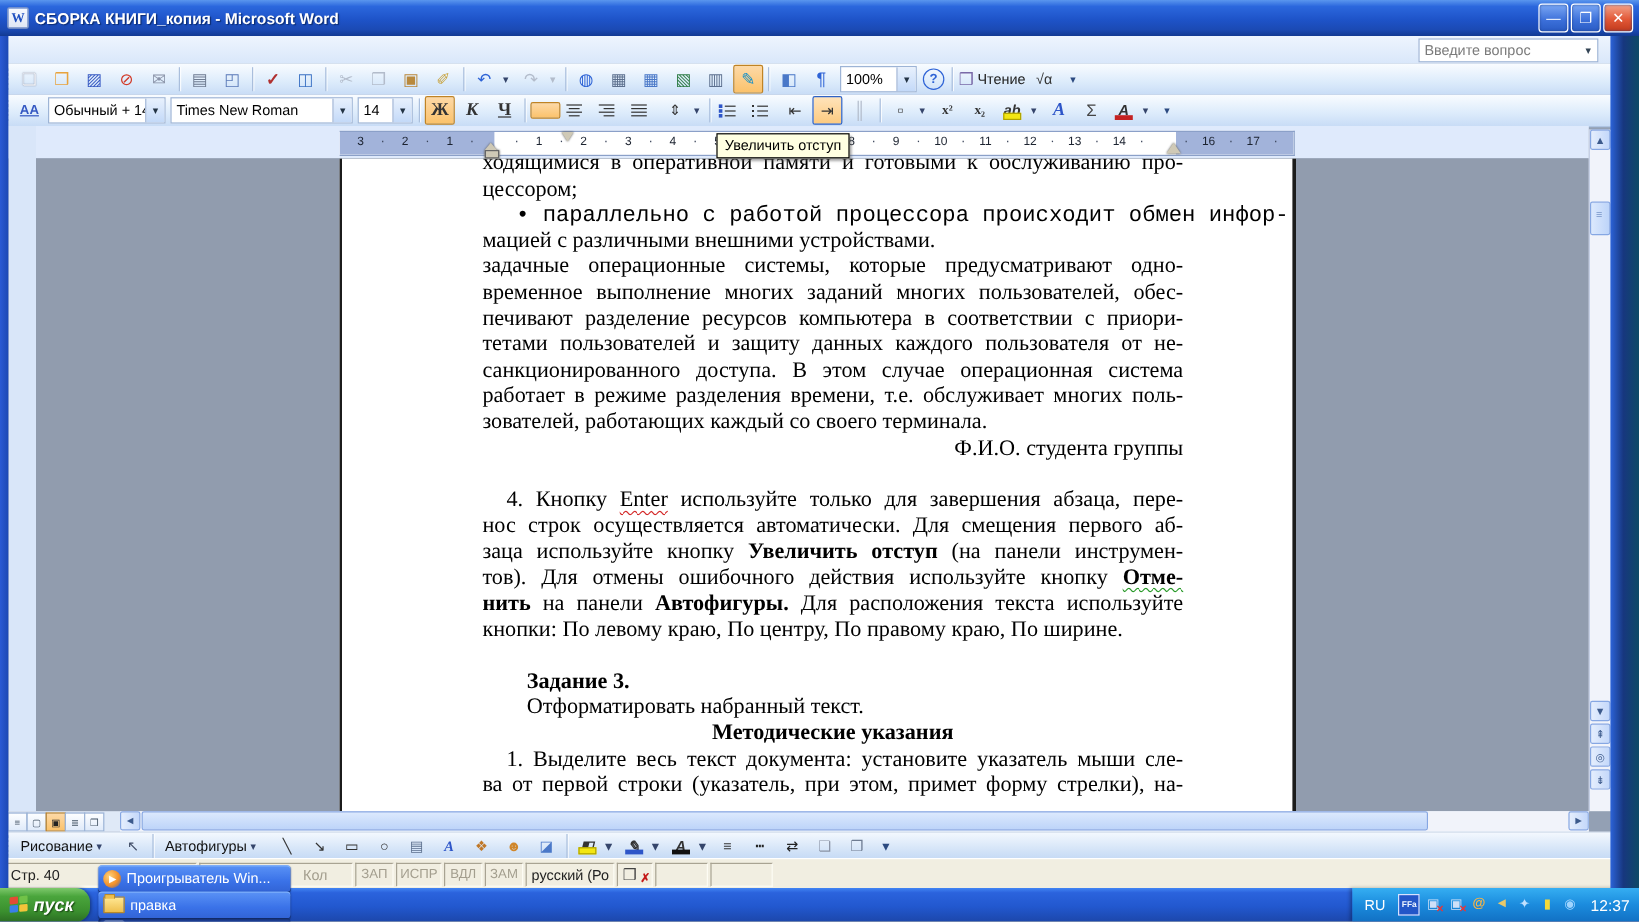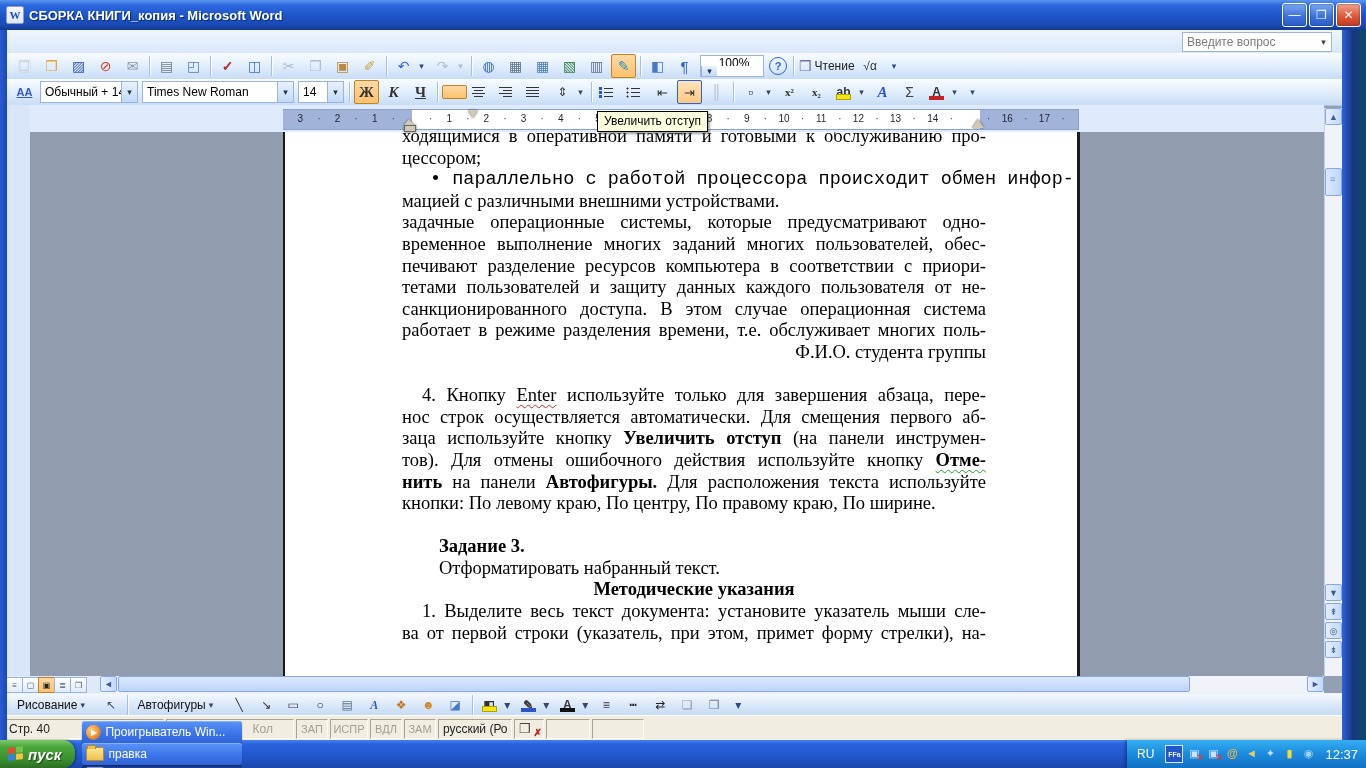--- a/index.html
+++ b/index.html
@@ -57,21 +57,21 @@
   .c-tbl{color:#4a78c8;} .c-xls{color:#2f7d46;} .c-cols{color:#5d708e;}
   .c-draw{color:#1890c8;} .c-map{color:#4a78c8;} .c-pilcrow{color:#2e63d6;font-size:15px;}
   .round{border:1px solid #2e63d6;border-radius:50%;min-width:16px;width:16px;height:16px;
     font-size:11px;color:#2e63d6;font-weight:bold;margin:0 3px;}
   .c-read{color:#7a6aa8;} .c-formula{font-size:12px;color:#333;}
   .c-styles{font-size:11px;font-weight:bold;color:#3558c2;text-decoration:underline;}
   .fserif{font-family:"Liberation Serif",serif;font-size:15px;font-weight:bold;}
   .fi{font-style:italic;} .fu{text-decoration:underline;}
   .c-lsp{font-size:12px;} .c-ind{font-size:13px;}
   .c-sup,.c-sub{font-size:11px;font-weight:bold;font-family:"Liberation Serif",serif;}
-  .c-hl,.c-fc,.c-fc2,.c-fill,.c-lc{position:relative;font-size:12px;font-weight:bold;}
+  .c-hl,.c-fc,.c-fc2,.c-fill,.c-lc{position:relative;font-size:12px;font-weight:bold;font-style:italic;}
   .u-yellow::after,.u-blue::after,.u-black::after,.u-red::after{content:"";position:absolute;
     left:4px;right:4px;bottom:3px;height:4px;}
   .u-yellow::after{background:#f3e613;border:1px solid #b0a400;}
   .u-blue::after{background:#2d55c8;} .u-black::after{background:#111;} .u-red::after{background:#c42222;}
   .c-wa{font-family:"Liberation Serif",serif;font-style:italic;font-weight:bold;color:#2d55c8;font-size:15px;}
   .c-sigma{font-size:14px;color:#444;}
   .bars{width:17px;height:12px;background-repeat:no-repeat;}
   .b-left{background-image:linear-gradient(#333,#333),linear-gradient(#333,#333),linear-gradient(#333,#333),linear-gradient(#333,#333);
     background-position:2px 1px,2px 4px,2px 7px,2px 10px;background-size:13px 1px,9px 1px,13px 1px,9px 1px;}
   .b-center{background-image:linear-gradient(#333,#333),linear-gradient(#333,#333),linear-gradient(#333,#333),linear-gradient(#333,#333);
@@ -246,21 +246,21 @@
     <span class="tsep"></span>
     <span class="tbtn c-link">◍</span>
     <span class="tbtn c-tblb">▦</span>
     <span class="tbtn c-tbl">▦</span>
     <span class="tbtn c-xls">▧</span>
     <span class="tbtn c-cols">▥</span>
     <span class="tbtn c-draw active">✎</span>
     <span class="tsep"></span>
     <span class="tbtn c-map">◧</span>
     <span class="tbtn c-pilcrow">¶</span>
-    <span class="combo" style="width: 62px; flex-direction: column;">
+    <span class="combo" style="width: 62px;">
       <span class="cval">100%</span>
       <span class="carr">▾</span>
     </span>
     <span class="tbtn round">?</span>
     <span class="tsep"></span>
     <span class="tbtn c-read">❒<span class="lbl">Чтение</span></span>
     <span class="tbtn c-formula">√α</span>
     <span class="tbtn arr tail">▾</span>
   </div>
 <div id="fmtbar" class="toolbar abs">
@@ -367,20 +367,21 @@
         <div class="dl"><span>ходящимися в оперативной памяти и готовыми к обслуживанию про-</span></div>
         <div class="dl end"><span>цессором;</span></div>
         <div class="dl i28"><span>• параллельно с работой процессора происходит обмен инфор-</span></div>
         <div class="dl end"><span>мацией с различными внешними устройствами.</span></div>
         <div class="dl"><span>задачные операционные системы, которые предусматривают одно-</span></div>
         <div class="dl"><span>временное выполнение многих заданий многих пользователей, обес-</span></div>
         <div class="dl"><span>печивают разделение ресурсов компьютера в соответствии с приори-</span></div>
         <div class="dl"><span>тетами пользователей и защиту данных каждого пользователя от не-</span></div>
         <div class="dl"><span>санкционированного доступа. В этом случае операционная система</span></div>
         <div class="dl"><span>работает в режиме разделения времени, т.е. обслуживает многих поль-</span></div>
+        <div class="dl end"><span>зователей, работающих каждый со своего терминала.</span></div>
         <div class="dl right"><span>Ф.И.О. студента группы</span></div>
         <div class="dl end"><span> </span></div>
         <div class="dl i20"><span>4. Кнопку </span><span class="spr">Enter</span><span> используйте только для завершения абзаца, пере-</span></div>
         <div class="dl"><span>нос строк осуществляется автоматически. Для смещения первого аб-</span></div>
         <div class="dl"><span>заца используйте кнопку </span><span class="bd">Увеличить отступ</span><span> (на панели инструмен-</span></div>
         <div class="dl"><span>тов). Для отмены ошибочного действия используйте кнопку </span><span class="bd spg">Отме-</span></div>
         <div class="dl"><span class="bd">нить</span><span> на панели </span><span class="bd">Автофигуры.</span><span> Для расположения текста используйте</span></div>
         <div class="dl end"><span>кнопки: По левому краю, По центру, По правому краю, По ширине.</span></div>
         <div class="dl end"><span> </span></div>
         <div class="dl i37 end"><span class="bd">Задание 3.</span></div>

